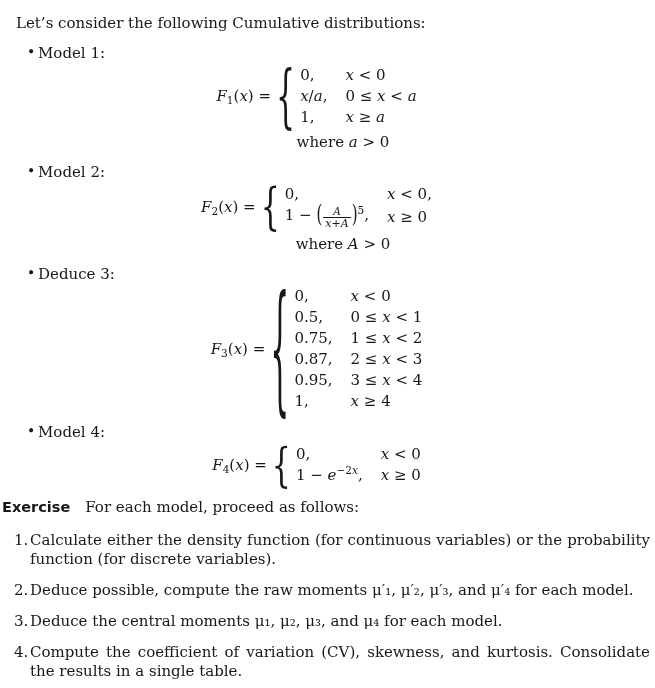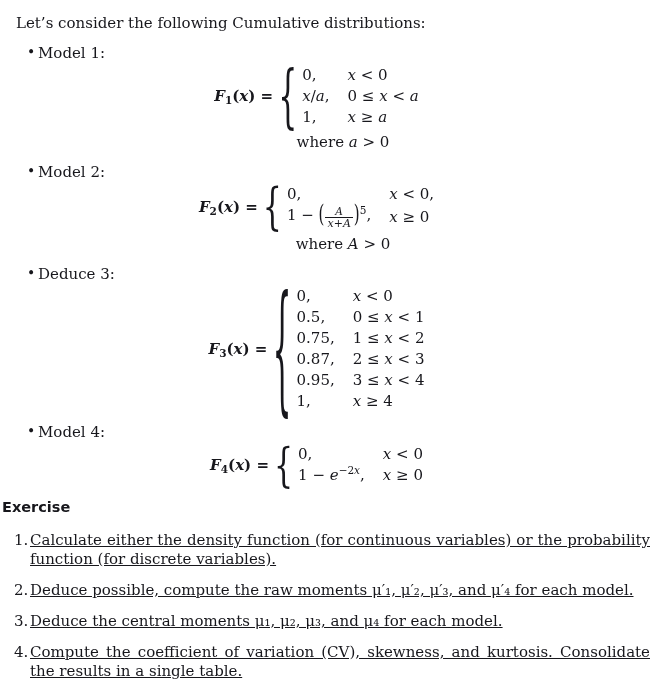--- a/index.html
+++ b/index.html
@@ -6,42 +6,42 @@
   .page{
     position:relative;width:655px;height:688px;box-sizing:border-box;
     padding:14px 4px 0 2px;overflow:hidden;background:#ffffff;
     color:#17171c;font-family:"DejaVu Serif","Liberation Serif",serif;
     font-size:15px;line-height:19px;
   }
   .intro{margin:0 0 0 14px;}
   .model-head{position:relative;margin-top:11px;padding-left:36px;}
   .bullet{position:absolute;left:25px;top:-1px;font-size:14px;}
   .eq{display:flex;align-items:center;justify-content:center;margin:2px 20px 0 0;}
-  .lhs{margin-right:5px;white-space:nowrap;font-weight:bold;}
+  .lhs{margin-right:5px;white-space:nowrap;}
   .brace{display:inline-block;font-size:30px;line-height:30px;font-weight:400;
          transform-origin:50% 50%;margin-right:5px;font-family:"DejaVu Serif",serif;}
   .cases{display:grid;grid-template-columns:max-content max-content;column-gap:18px;align-items:center;}
   .cv,.cc{line-height:21px;white-space:nowrap;text-align:left;}
   .where{margin:5px 0 0 33px;text-align:center;}
   .mi{font-style:italic;}
   .mr{font-style:normal;}
   .sup{font-size:10.5px;vertical-align:6px;line-height:10px;}
   .sub{font-size:10.5px;vertical-align:-3px;line-height:10px;}
   .frac{display:inline-block;vertical-align:-7px;text-align:center;margin:0 1px;}
   .frac .num{display:block;font-size:10.5px;line-height:12px;padding:0 2px;border-bottom:1px solid #17171c;}
   .frac .den{display:block;font-size:11px;line-height:12px;padding:0 2px;}
   .bigp{display:inline-block;transform:scaleY(1.55);transform-origin:50% 55%;}
   .ex-head{display:flex;align-items:center;margin-top:12px;}
   .ex-label{font-family:"DejaVu Sans","Liberation Sans",sans-serif;font-weight:bold;
             font-size:14.5px;margin-right:15px;}
   .items{margin-top:14px;}
   .item{display:flex;padding-left:12px;}
   .item:not(:first-child){margin-top:12px;}
   .inum{width:16px;flex:none;}
-  .itext{flex:1;margin-left:0;text-align:justify;padding-right:1px;text-decoration:underline;}
+  .itext{flex:1;margin-left:0;text-align:justify;padding-right:1px;}
 </style>
 </head>
 <body>
 
 <div class="page">
   <p class="intro">Let’s consider the following Cumulative distributions:</p>
 
   <div id="models">
       <div class="model">
         <div class="model-head"><span class="bullet">•</span><span class="model-label">Model 1:</span></div>
@@ -104,20 +104,21 @@
             <div class="cc"><span class="mi">x</span><span class="mr"> &lt; 0</span></div>
             <div class="cv"><span class="mr">1 − </span><span class="mi">e</span><span class="sup"><span class="mr">−2</span><span class="mi">x</span></span><span class="mr">,</span></div>
             <div class="cc"><span class="mi">x</span><span class="mr"> ≥ 0</span></div>
           </div>
         </div>
       </div>
     </div>
 
   <div class="ex-head">
     <span class="ex-label">Exercise</span>
+    <span class="ex-intro">For each model, proceed as follows:</span>
   </div>
 
   <div id="items" class="items">
       <div class="item">
         <span class="inum">1.</span>
         <div class="itext">Calculate either the density function (for continuous variables) or the probability function (for discrete variables).</div>
       </div>
       <div class="item">
         <span class="inum">2.</span>
         <div class="itext">Deduce possible, compute the raw moments μ′₁, μ′₂, μ′₃, and μ′₄ for each model.</div>

